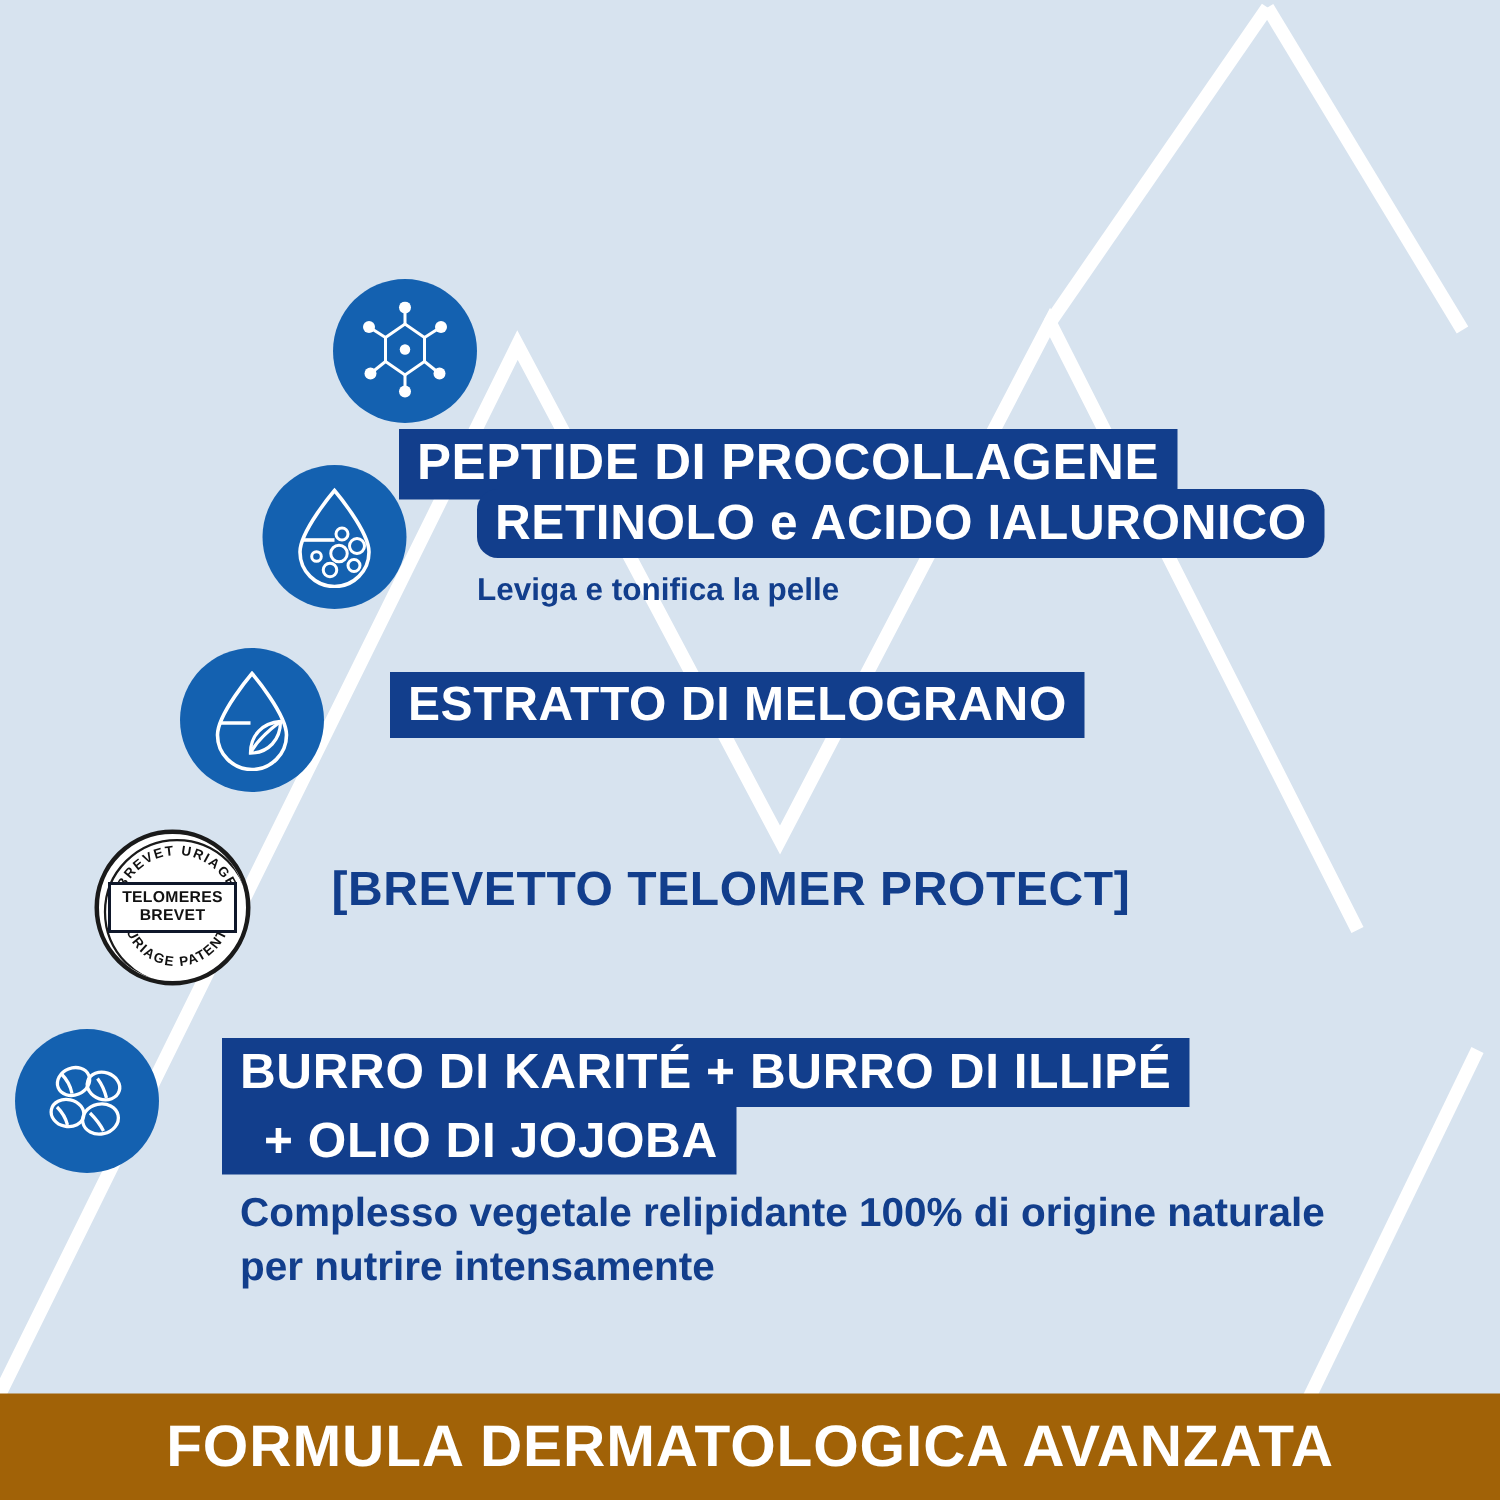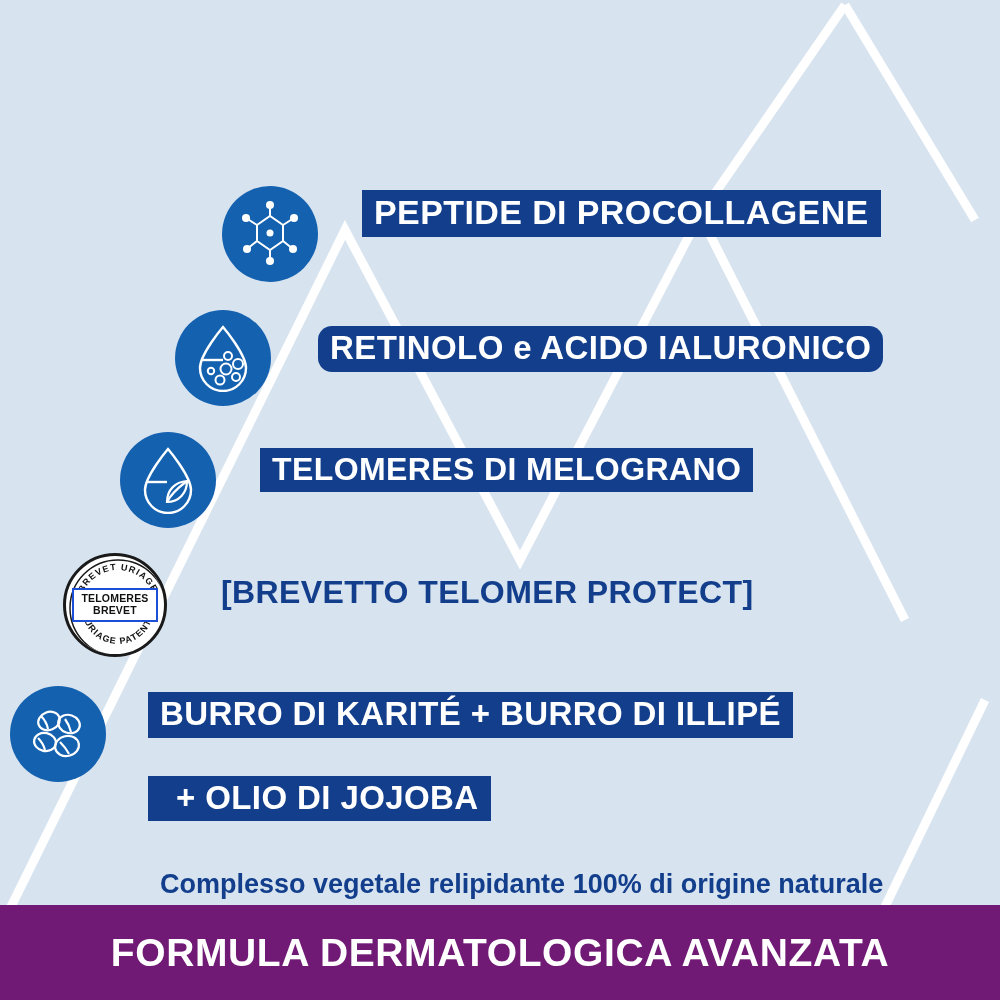--- a/index.html
+++ b/index.html
@@ -94,21 +94,21 @@
     border: 3px solid #1a1a1a;
     position: relative;
     flex: 0 0 auto;
     box-sizing: border-box;
     display: flex;
     align-items: center;
     justify-content: center;
     overflow: hidden;
   }
   .stamp .inner-box {
-    border: 2px solid #1d4ed8;
+    border: 2px solid #0f172a;
     padding: 3px 7px;
     text-align: center;
     line-height: 1.1;
     background: #fff;
     z-index: 3;
   }
   .stamp .inner-box div {
     font-size: 10.5px;
     font-weight: bold;
     color: #111;
@@ -118,22 +118,22 @@
     position: absolute;
     inset: 0;
   }
 
   
   .footer {
     position: absolute;
     left: 0;
     bottom: 0;
     width: 1000px;
-    height: 95px;
-    background: #701a75;
+    height: 71px;
+    background: #a16207;
     display: flex;
     align-items: center;
     justify-content: center;
   }
   .footer-text {
     color: #ffffff;
     font-size: 39px;
     font-weight: bold;
     letter-spacing: 0.6px;
   }
@@ -147,21 +147,21 @@
     <polyline points="835,1010 985,700"></polyline>
   </g>
   <g fill="none" stroke="#ffffff" stroke-width="9">
     <polyline points="700,215 845,5"></polyline>
     <polyline points="845,5 975,220"></polyline>
   </g>
 </svg>
 
 <div class="stage">
 
-  <div class="row" style="left:222px; top:186px;">
+  <div class="row" style="left:222px; top:186px;flex-direction:column;">
     <div class="icon-badge">
       <svg width="66" height="66" viewBox="0 0 66 66" xmlns="http://www.w3.org/2000/svg">
         <g stroke="#ffffff" stroke-width="2" fill="none">
           <polygon points="20,24 33,15 46,24 46,40 33,49 20,40"></polygon>
           <line x1="20" y1="24" x2="9" y2="17"></line>
           <line x1="46" y1="24" x2="57" y2="17"></line>
           <line x1="33" y1="15" x2="33" y2="4"></line>
           <line x1="20" y1="40" x2="10" y2="48"></line>
           <line x1="46" y1="40" x2="56" y2="48"></line>
           <line x1="33" y1="49" x2="33" y2="60"></line>
@@ -192,34 +192,35 @@
           <circle cx="46" cy="40" r="5"></circle>
           <circle cx="34" cy="45" r="5.5"></circle>
           <circle cx="44" cy="53" r="4"></circle>
           <circle cx="28" cy="56" r="4.5"></circle>
           <circle cx="19" cy="47" r="3.2"></circle>
         </g>
       </svg>
     </div>
     <div class="texts" style="margin-left:47px; margin-top:16px;">
       <div class="title t2">RETINOLO e ACIDO IALURONICO</div>
+      <div class="desc">Leviga e tonifica la pelle</div>
     </div>
   </div>
 
   <div class="row" style="left:120px; top:432px;">
     <div class="icon-badge">
       <svg width="62" height="68" viewBox="0 0 62 68" xmlns="http://www.w3.org/2000/svg">
         <path d="M31 3 C31 3 8 30 8 44 A23 23 0 0 0 54 44 C54 30 31 3 31 3 Z" fill="none" stroke="#ffffff" stroke-width="2.4"></path>
         <line x1="10" y1="36" x2="30" y2="36" stroke="#ffffff" stroke-width="2.4"></line>
         <path d="M30 56 C30 44 38 36 50 35 C50 47 42 56 30 56 Z" fill="none" stroke="#ffffff" stroke-width="2.2"></path>
         <path d="M30 56 C34 48 42 41 50 35" fill="none" stroke="#ffffff" stroke-width="2.2"></path>
       </svg>
     </div>
     <div class="texts" style="margin-left:44px; margin-top:16px;">
-      <div class="title t3">TELOMERES DI MELOGRANO</div>
+      <div class="title t3">ESTRATTO DI MELOGRANO</div>
     </div>
   </div>
 
   <div class="row" style="left:63px; top:553px;">
     <div class="stamp">
       <svg width="104" height="104" viewBox="0 0 104 104" xmlns="http://www.w3.org/2000/svg">
         <defs>
           <path id="arcTop" d="M 14 52 A 38 38 0 0 1 90 52" fill="none"></path>
           <path id="arcBottom" d="M 16 52 A 36 36 0 0 0 88 52" fill="none"></path>
         </defs>
@@ -249,21 +250,21 @@
           <ellipse cx="44" cy="20" rx="11" ry="9" transform="rotate(18 44 20)"></ellipse>
           <ellipse cx="20" cy="38" rx="11" ry="9" transform="rotate(12 20 38)"></ellipse>
           <ellipse cx="42" cy="42" rx="12" ry="10" transform="rotate(-12 42 42)"></ellipse>
           <path d="M16 12 C20 16 22 20 23 25"></path>
           <path d="M40 15 C43 19 45 24 46 28"></path>
           <path d="M13 34 C17 38 19 42 20 46"></path>
           <path d="M35 38 C39 42 42 46 44 50"></path>
         </g>
       </svg>
     </div>
-    <div class="texts title-stack" style="margin-left:42px; margin-top:6px;gap:38px;">
+    <div class="texts title-stack" style="margin-left:42px; margin-top:6px;">
       <div class="title t5">BURRO DI KARITÉ + BURRO DI ILLIPÉ</div>
       <div class="title t5">+ OLIO DI JOJOBA</div>
       <div class="desc small" style="margin-left:12px;">Complesso vegetale relipidante 100% di origine naturale
 per nutrire intensamente</div>
     </div>
   </div>
 
 </div>
 
 <div class="footer">

